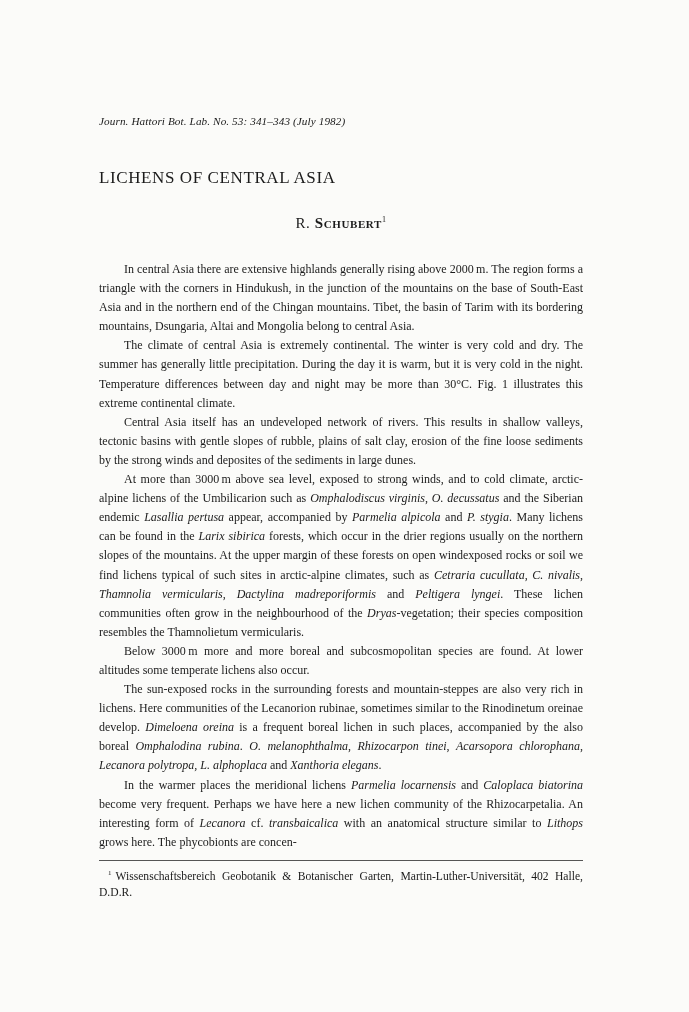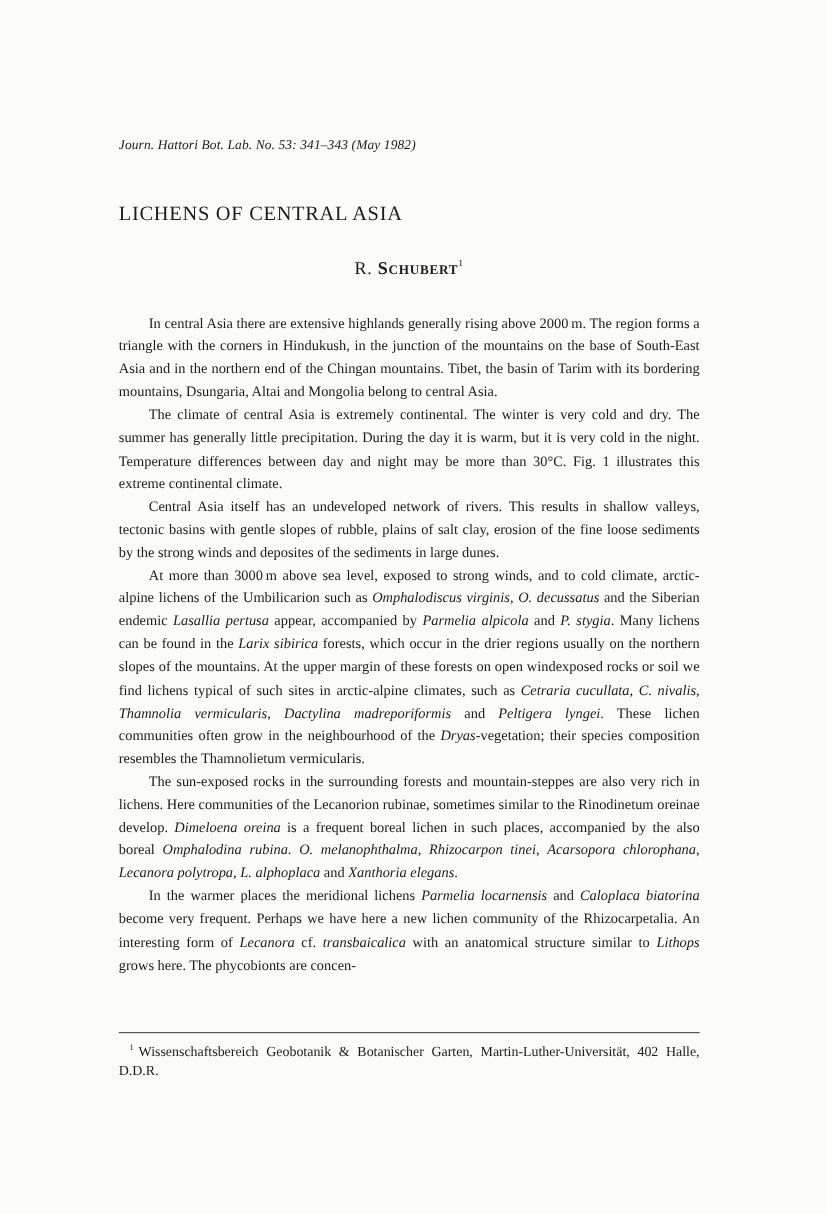--- a/index.html
+++ b/index.html
@@ -35,33 +35,34 @@
   .footnote {
     position: absolute; top: 865px; left: 0; width: 484px; font-size: 11.6px;
     line-height: 16px; text-align: justify;
   }
   .footnote sup { font-size: 7px; vertical-align: 5px; margin-left: 9px; margin-right: 4px; }
 </style>
 </head>
 <body>
 
 <div class="page">
-  <div class="journal">Journ. Hattori Bot. Lab. No. 53: 341–343 (May 1982)</div>
+  <div class="journal">Journ. Hattori Bot. Lab. No. 53: 341–343 (July 1982)</div>
 
   <div class="title">LICHENS OF CENTRAL ASIA</div>
 
   <div class="author">
     <span>R. </span><span class="sc">Schubert</span><sup>1</sup>
   </div>
 
   <div class="body" id="body-text">
       <p><span>In central Asia there are extensive highlands generally rising above 2000 m. The region forms a triangle with the corners in Hindukush, in the junction of the mountains on the base of South-East Asia and in the northern end of the Chingan mountains.  Tibet, the basin of Tarim with its bordering mountains, Dsungaria, Altai and Mongolia belong to central Asia.</span></p>
       <p><span>The climate of central Asia is extremely continental.  The winter is very cold and dry.  The summer has generally little precipitation.  During the day it is warm, but it is very cold in the night.  Temperature differences between day and night may be more than 30°C.  Fig. 1 illustrates this extreme continental climate.</span></p>
       <p><span>Central Asia itself has an undeveloped network of rivers.  This results in shallow valleys, tectonic basins with gentle slopes of rubble, plains of salt clay, erosion of the fine loose sediments by the strong winds and deposites of the sediments in large dunes.</span></p>
       <p><span>At more than 3000 m above sea level, exposed to strong winds, and to cold climate, arctic-alpine lichens of the Umbilicarion such as </span><i>Omphalodiscus virginis</i><span>, </span><i>O. decussatus</i><span> and the Siberian endemic </span><i>Lasallia pertusa</i><span> appear, accompanied by </span><i>Parmelia alpicola</i><span> and </span><i>P. stygia</i><span>.  Many lichens can be found in the </span><i>Larix sibirica</i><span> forests, which occur in the drier regions usually on the northern slopes of the mountains.  At the upper margin of these forests on open windexposed rocks or soil we find lichens typical of such sites in arctic-alpine climates, such as </span><i>Cetraria cucullata</i><span>, </span><i>C. nivalis</i><span>, </span><i>Thamnolia vermicularis</i><span>, </span><i>Dactylina madreporiformis</i><span> and </span><i>Peltigera lyngei</i><span>.  These lichen communities often grow in the neighbourhood of the </span><i>Dryas</i><span>-vegetation; their species composition resembles the Thamnolietum vermicularis.</span></p>
+      <p><span>Below 3000 m more and more boreal and subcosmopolitan species are found. At lower altitudes some temperate lichens also occur.</span></p>
       <p><span>The sun-exposed rocks in the surrounding forests and mountain-steppes are also very rich in lichens.  Here communities of the Lecanorion rubinae, sometimes similar to the Rinodinetum oreinae develop.  </span><i>Dimeloena oreina</i><span> is a frequent boreal lichen in such places, accompanied by the also boreal </span><i>Omphalodina rubina</i><span>.  </span><i>O. melanophthalma</i><span>, </span><i>Rhizocarpon tinei</i><span>, </span><i>Acarsopora chlorophana</i><span>, </span><i>Lecanora polytropa</i><span>, </span><i>L. alphoplaca</i><span> and </span><i>Xanthoria elegans</i><span>.</span></p>
       <p><span>In the warmer places the meridional lichens </span><i>Parmelia locarnensis</i><span> and </span><i>Caloplaca biatorina</i><span> become very frequent.  Perhaps we have here a new lichen community of the Rhizocarpetalia.  An interesting form of </span><i>Lecanora</i><span> cf. </span><i>transbaicalica</i><span> with an anatomical structure similar to </span><i>Lithops</i><span> grows here.  The phycobionts are concen-</span></p>
     </div>
 
   <div class="rule"></div>
 
   <div class="footnote">
     <sup>1</sup><span>Wissenschaftsbereich Geobotanik &amp; Botanischer Garten, Martin-Luther-Universität, 402 Halle, D.D.R.</span>
   </div>
 </div>

